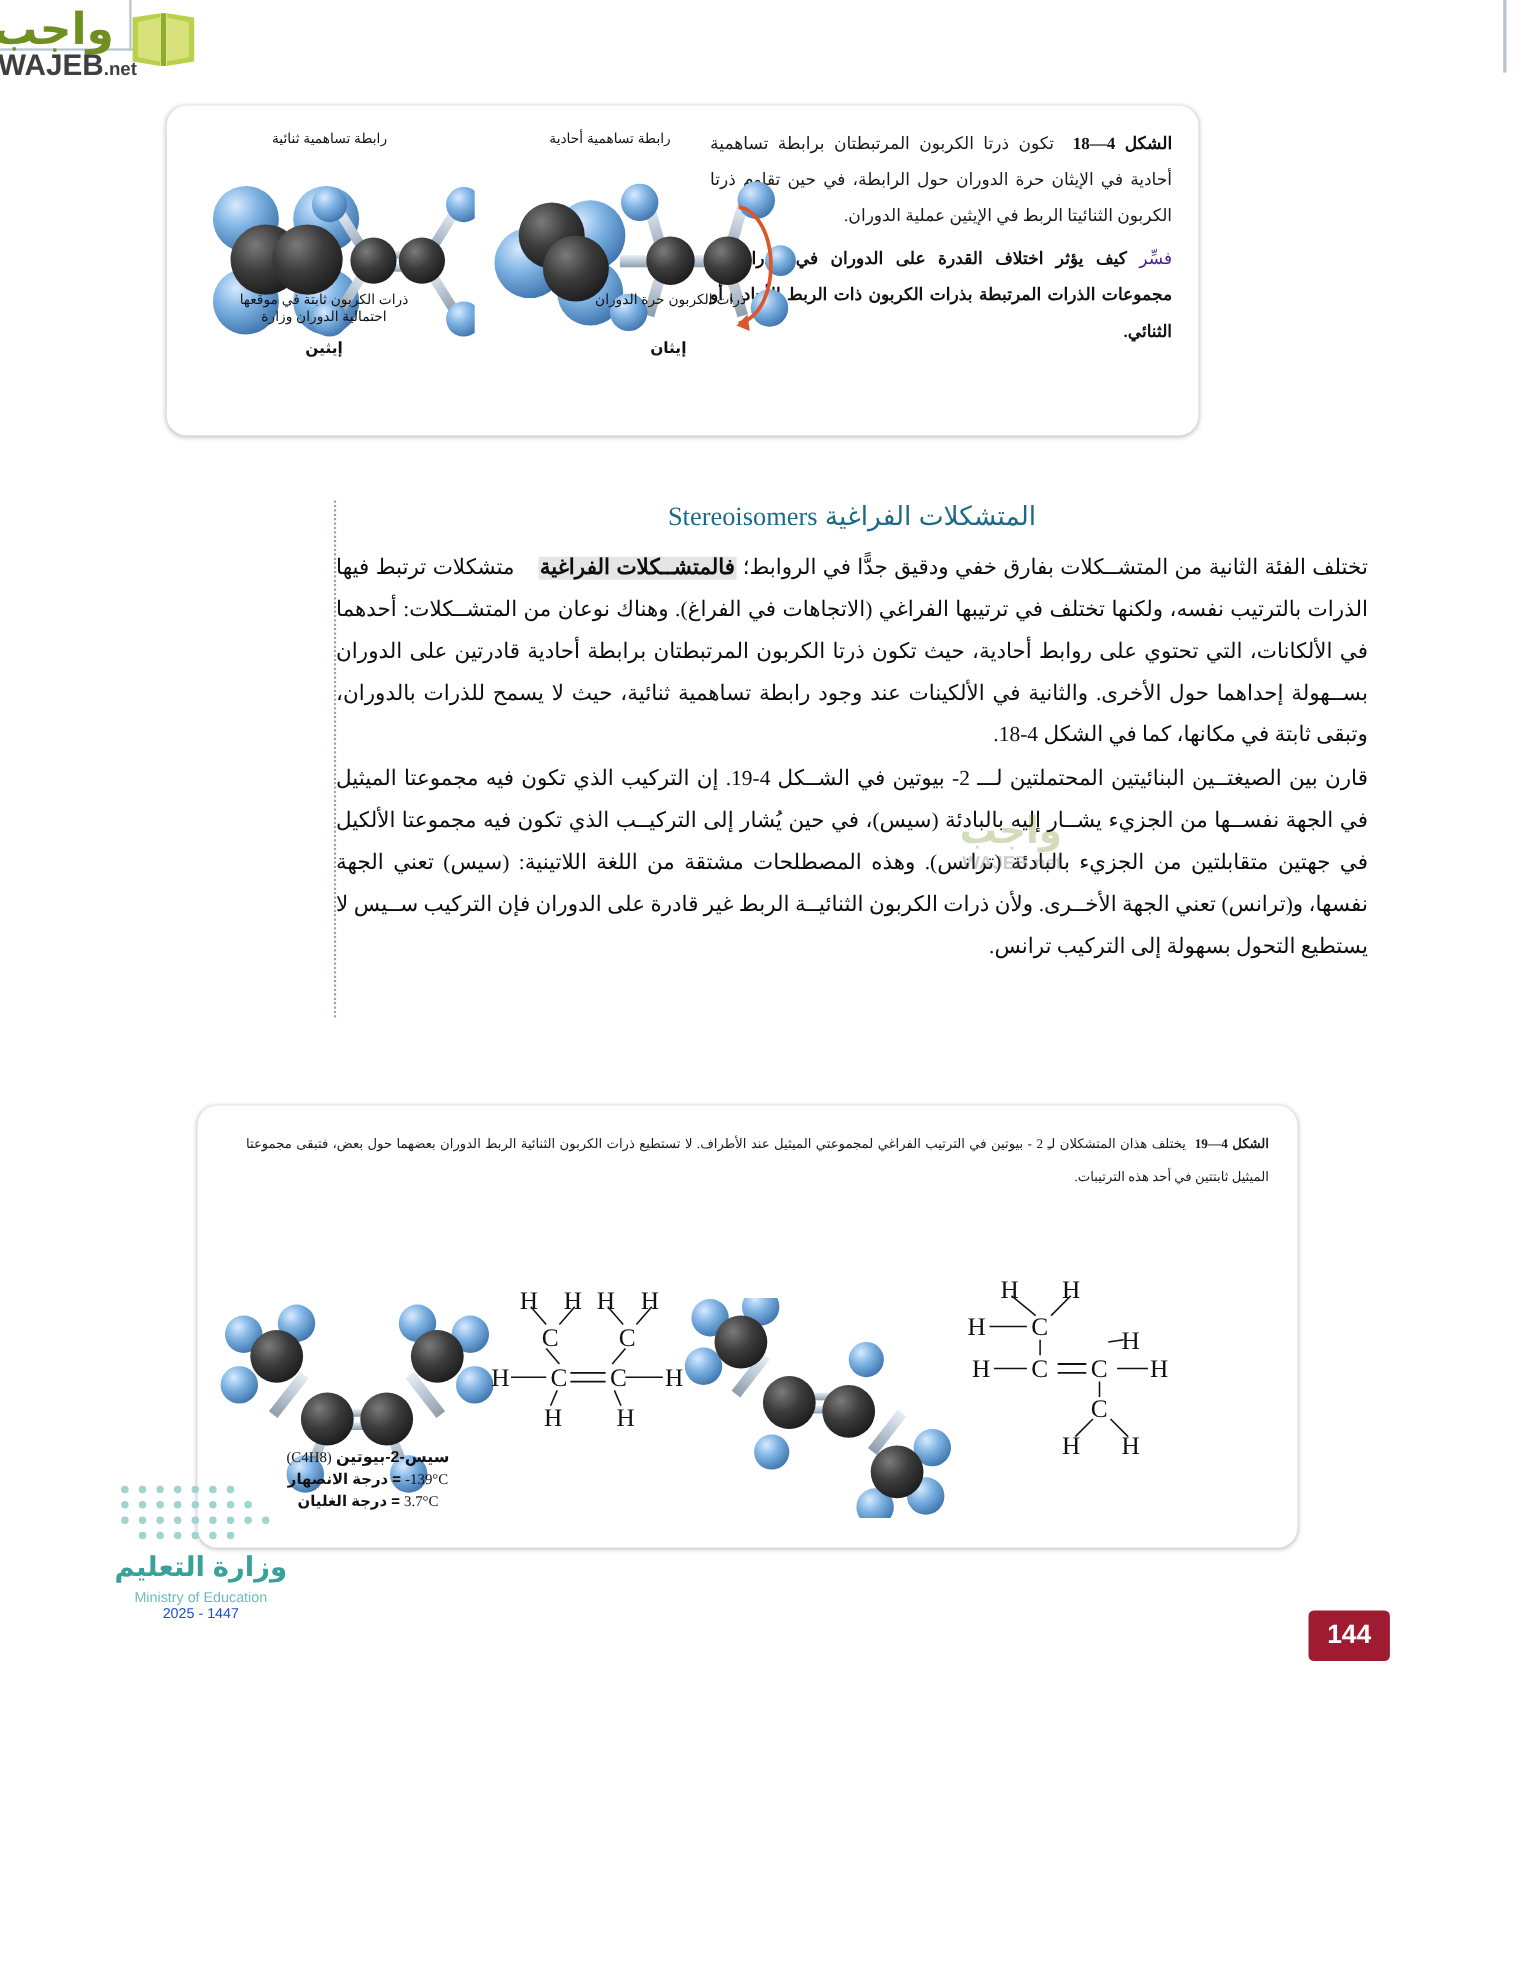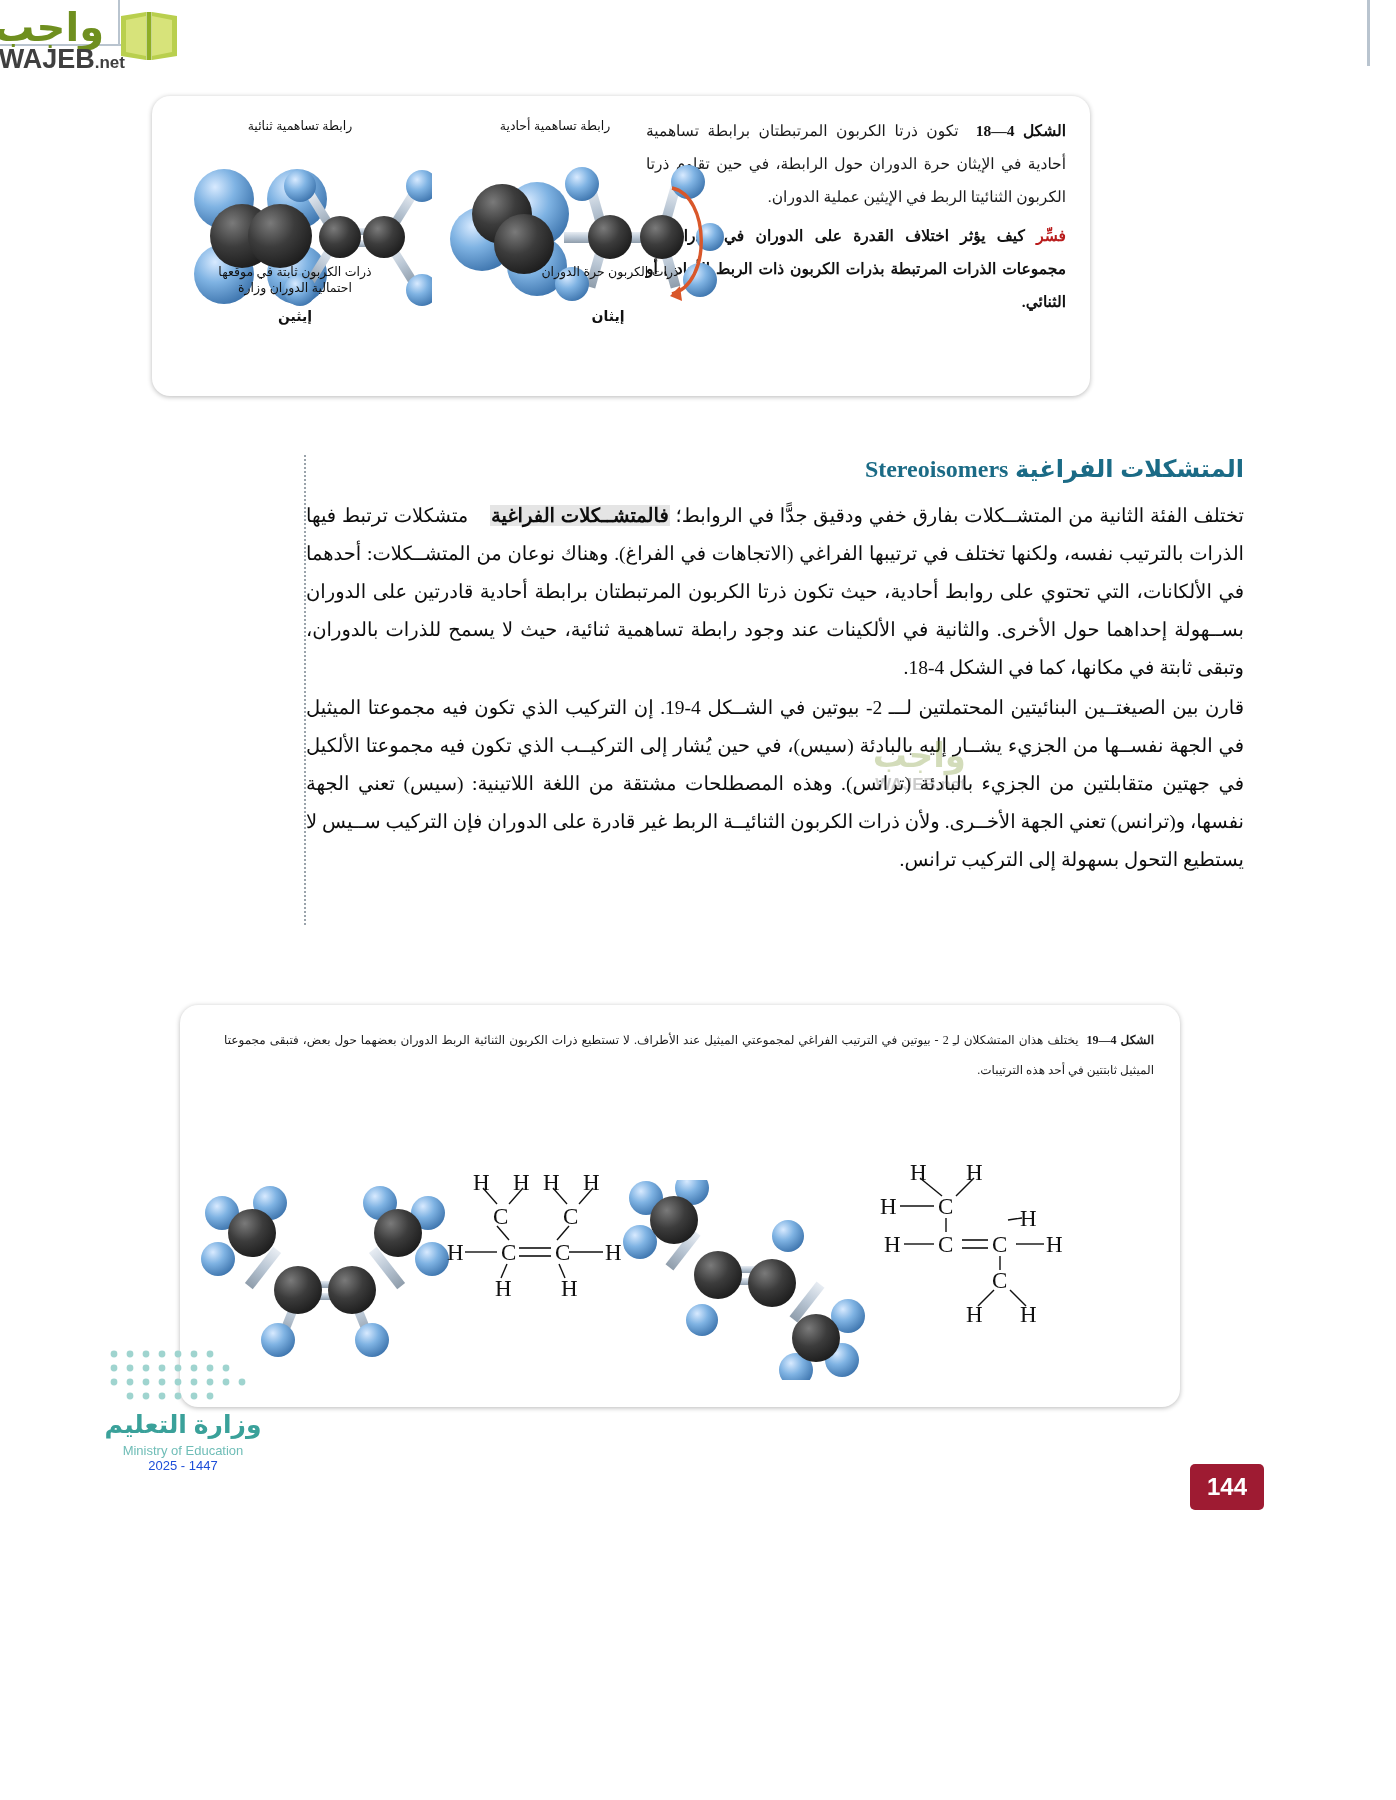--- a/index.html
+++ b/index.html
@@ -34,36 +34,36 @@
   }
 
   
   #fig18{left:152px;top:96px;width:938px;height:300px;}
   #fig18 .cap{
     position:absolute;right:24px;top:18px;width:420px;
     direction:rtl;text-align:justify;font-size:15.5px;line-height:33px;color:#1a1a1a;
   }
   #fig18 .cap .lbl{font-weight:bold;color:#111;}
   #fig18 .cap .q{font-weight:bold;color:#111;}
-  #fig18 .cap .qred{color:#b91c1c;font-weight:bold;margin-top:16px;}
+  #fig18 .cap .qred{color:#4c1d95;font-weight:normal;margin-top:16px;}
   .fig-cap-block{margin-top:6px;}
 
   
   .lab{position:absolute;direction:rtl;font-family:"Liberation Sans","DejaVu Sans",sans-serif;
        font-size:12.5px;color:#111;text-align:center;line-height:16px;}
   .lab.b{font-weight:bold;font-size:14px;}
 
   
   #bodycol{position:absolute;right:152px;top:455px;width:938px;}
   #dotrule{position:absolute;right:1090px;top:455px;width:0;height:470px;
            border-right:2px dotted #9aa3ab;}
   h2.sect{
-    margin:0 0 14px 0;direction:rtl;text-align:right;
+    margin:0 0 14px 0;direction:rtl;text-align:center;
     font-family:"Liberation Sans","DejaVu Sans",sans-serif;
-    font-weight:bold;font-size:24px;color:#1b6b86;letter-spacing:0;
+    font-weight:normal;font-size:24px;color:#1b6b86;letter-spacing:0;
   }
   h2.sect .en{font-family:"Liberation Serif",serif;}
   p.para{
     margin:0 0 2px 0;direction:rtl;text-align:justify;text-justify:inter-word;
     font-size:19.5px;line-height:38px;color:#0d0d0d;
   }
   .hl{background:#e5e5e5;font-weight:bold;padding:0 1px;margin-left:16px;}
   .wm{
     position:absolute;pointer-events:none;opacity:.30;
     font-family:"Liberation Sans","DejaVu Sans",sans-serif;font-weight:bold;
@@ -286,20 +286,30 @@
       <line x1="134" y1="56" x2="122" y2="70" stroke="#111" stroke-width="1.4"></line>
       <line x1="30" y1="82" x2="62" y2="82" stroke="#111" stroke-width="1.4"></line>
       <line x1="134" y1="82" x2="168" y2="82" stroke="#111" stroke-width="1.4"></line>
       <line x1="84" y1="78" x2="116" y2="78" stroke="#111" stroke-width="1.6"></line>
       <line x1="84" y1="86" x2="116" y2="86" stroke="#111" stroke-width="1.6"></line>
       <line x1="72" y1="94" x2="66" y2="108" stroke="#111" stroke-width="1.4"></line>
       <line x1="124" y1="94" x2="130" y2="108" stroke="#111" stroke-width="1.4"></line>
     </svg>
   </div>
 
+  <div class="molname" style="right:745px;top:310px;width:200px;">
+    <div><span class="n">سيس-2-بيوتين</span>
+         <span class="v">(C4H8)</span></div>
+    <div><span class="v">-139°C</span>
+         <span class="k">=</span>
+         <span class="k">درجة الانصهار</span></div>
+    <div><span class="v">3.7°C</span>
+         <span class="k">=</span>
+         <span class="k">درجة الغليان</span></div>
+  </div>
 
   <svg style="position:absolute;left:440px;top:175px;" width="250" height="200" viewBox="0 0 250 200">
     <rect x="96" y="86" width="58" height="7" fill="url(#bd)"></rect>
     <rect x="96" y="98" width="58" height="7" fill="url(#bd)"></rect>
     <rect x="58" y="48" width="10" height="44" fill="url(#bd)" transform="rotate(38 63 70)"></rect>
     <rect x="182" y="100" width="10" height="44" fill="url(#bd)" transform="rotate(38 187 122)"></rect>
     <circle cx="26" cy="18" r="17" fill="url(#bl)"></circle>
     <circle cx="72" cy="8" r="17" fill="url(#bl)"></circle>
     <circle cx="20" cy="62" r="17" fill="url(#bl)"></circle>
     <circle cx="222" cy="180" r="17" fill="url(#bl)"></circle>

